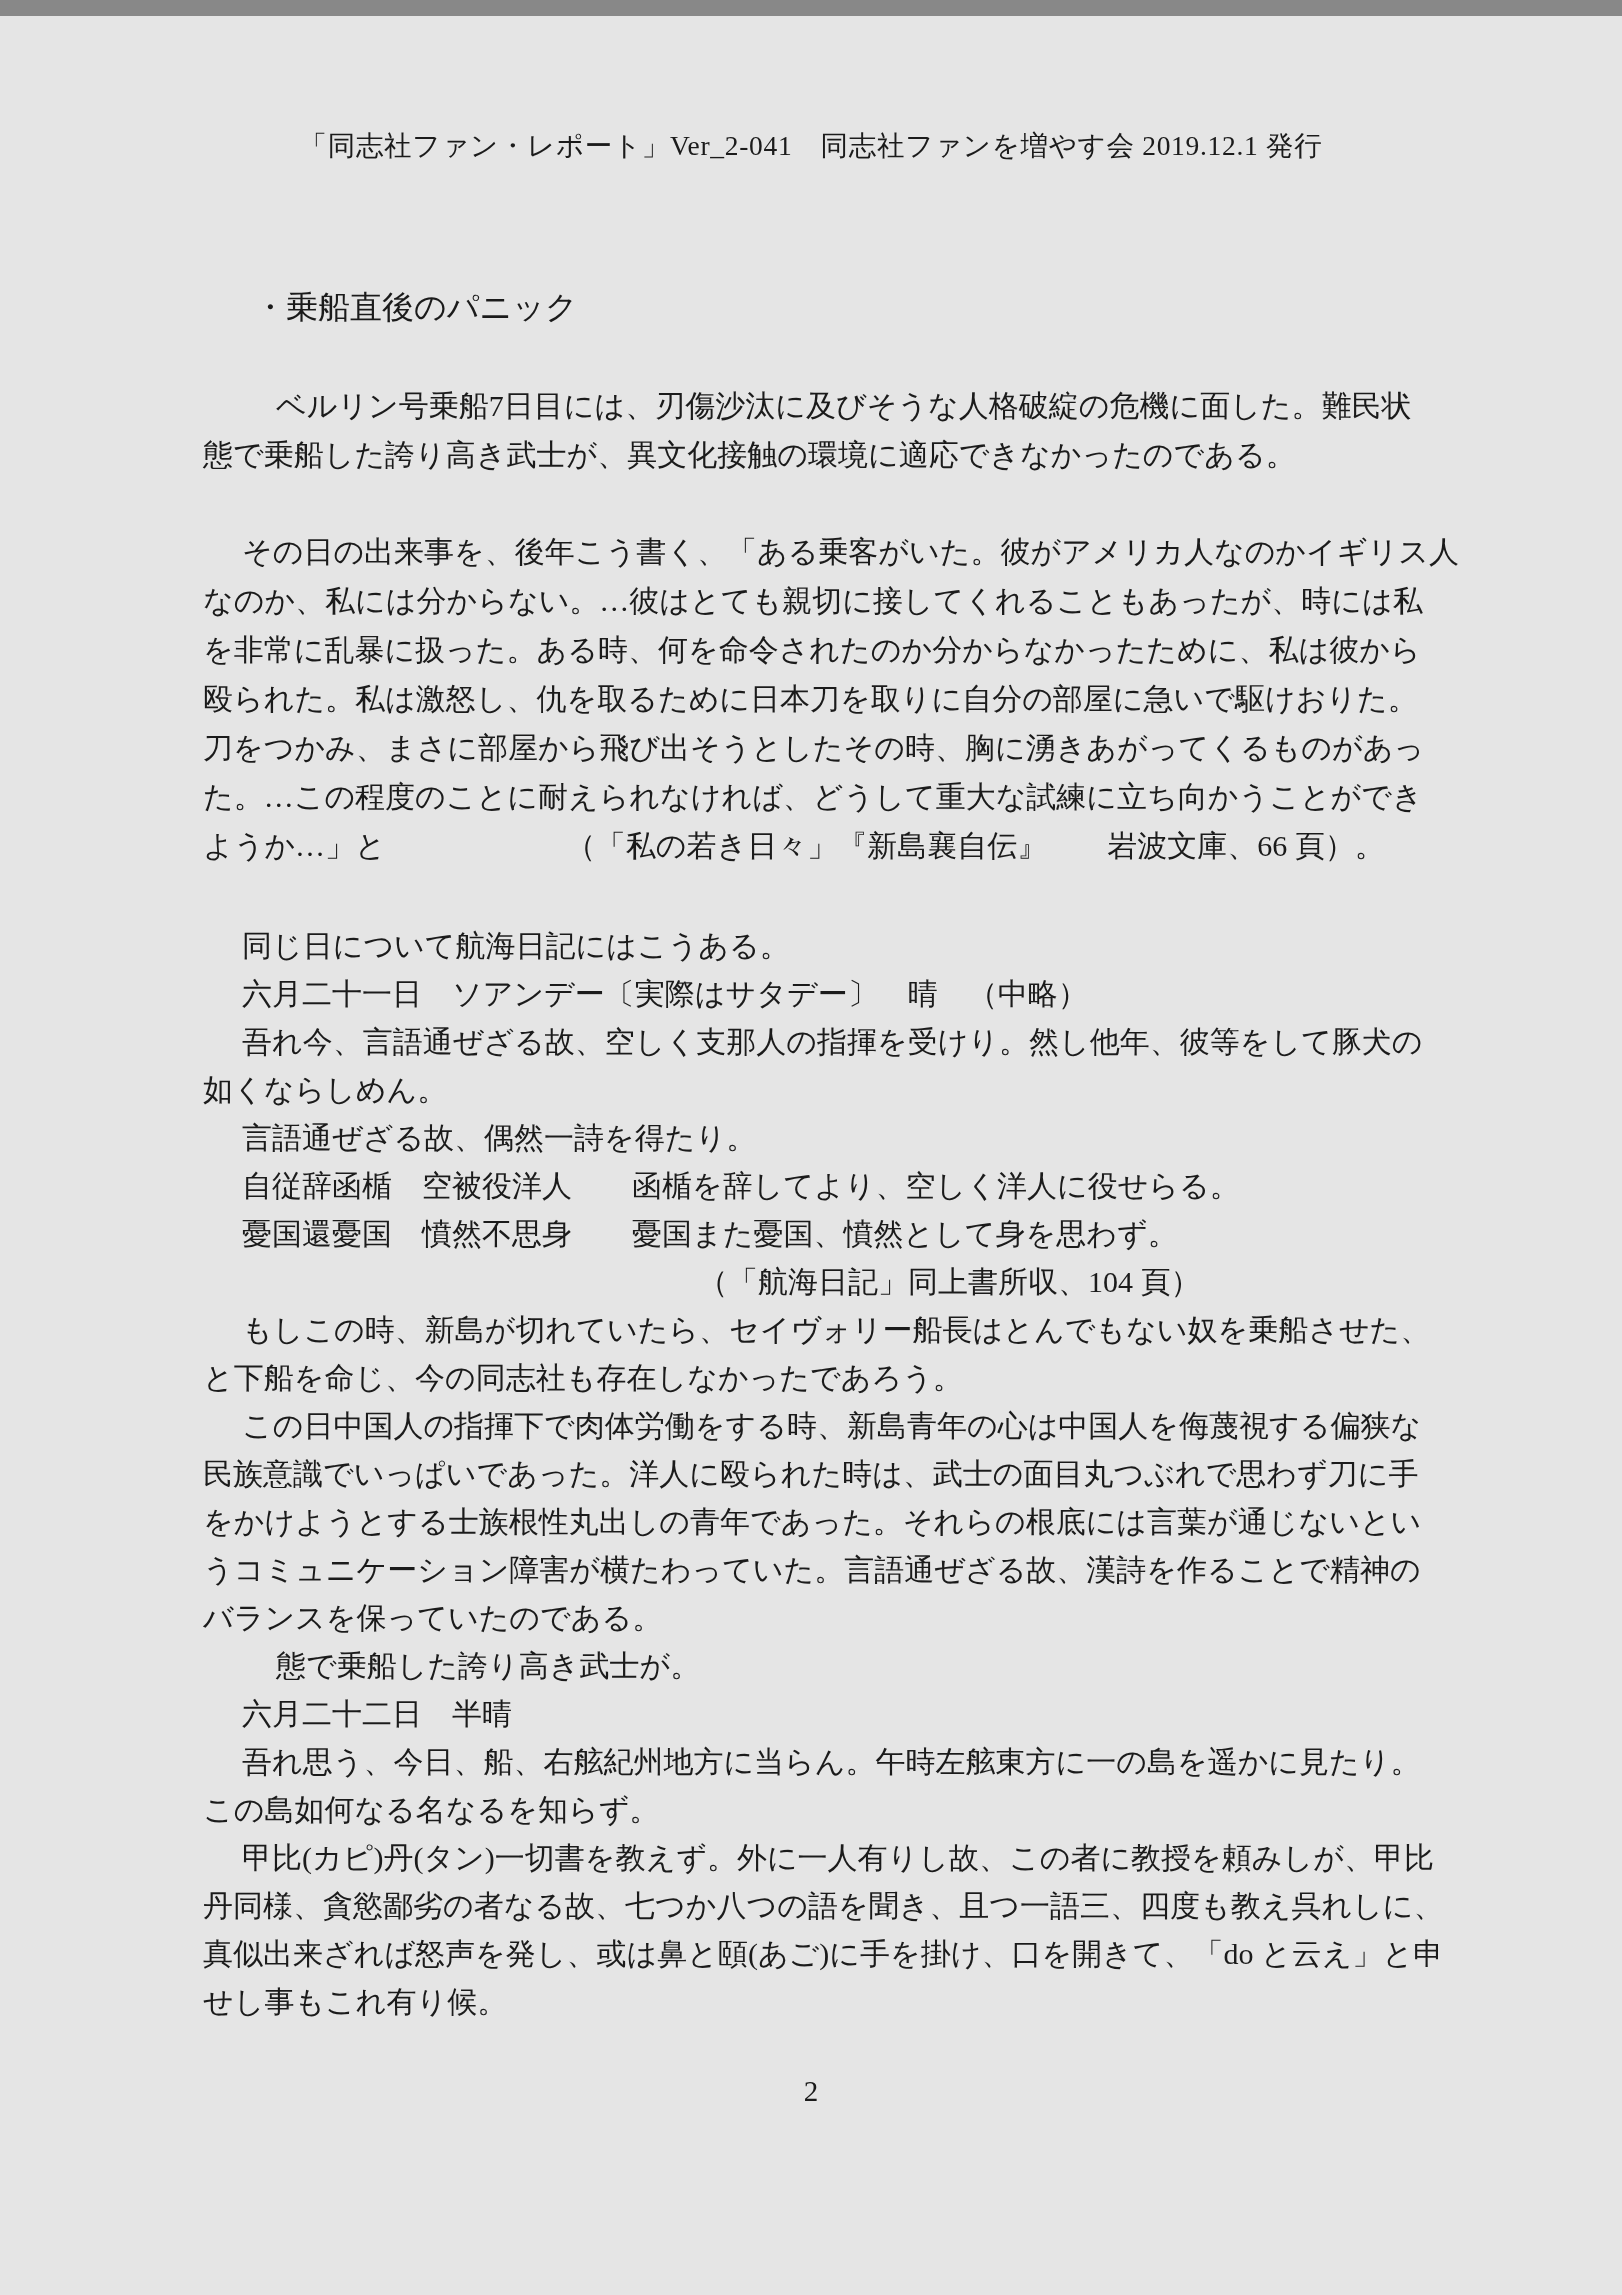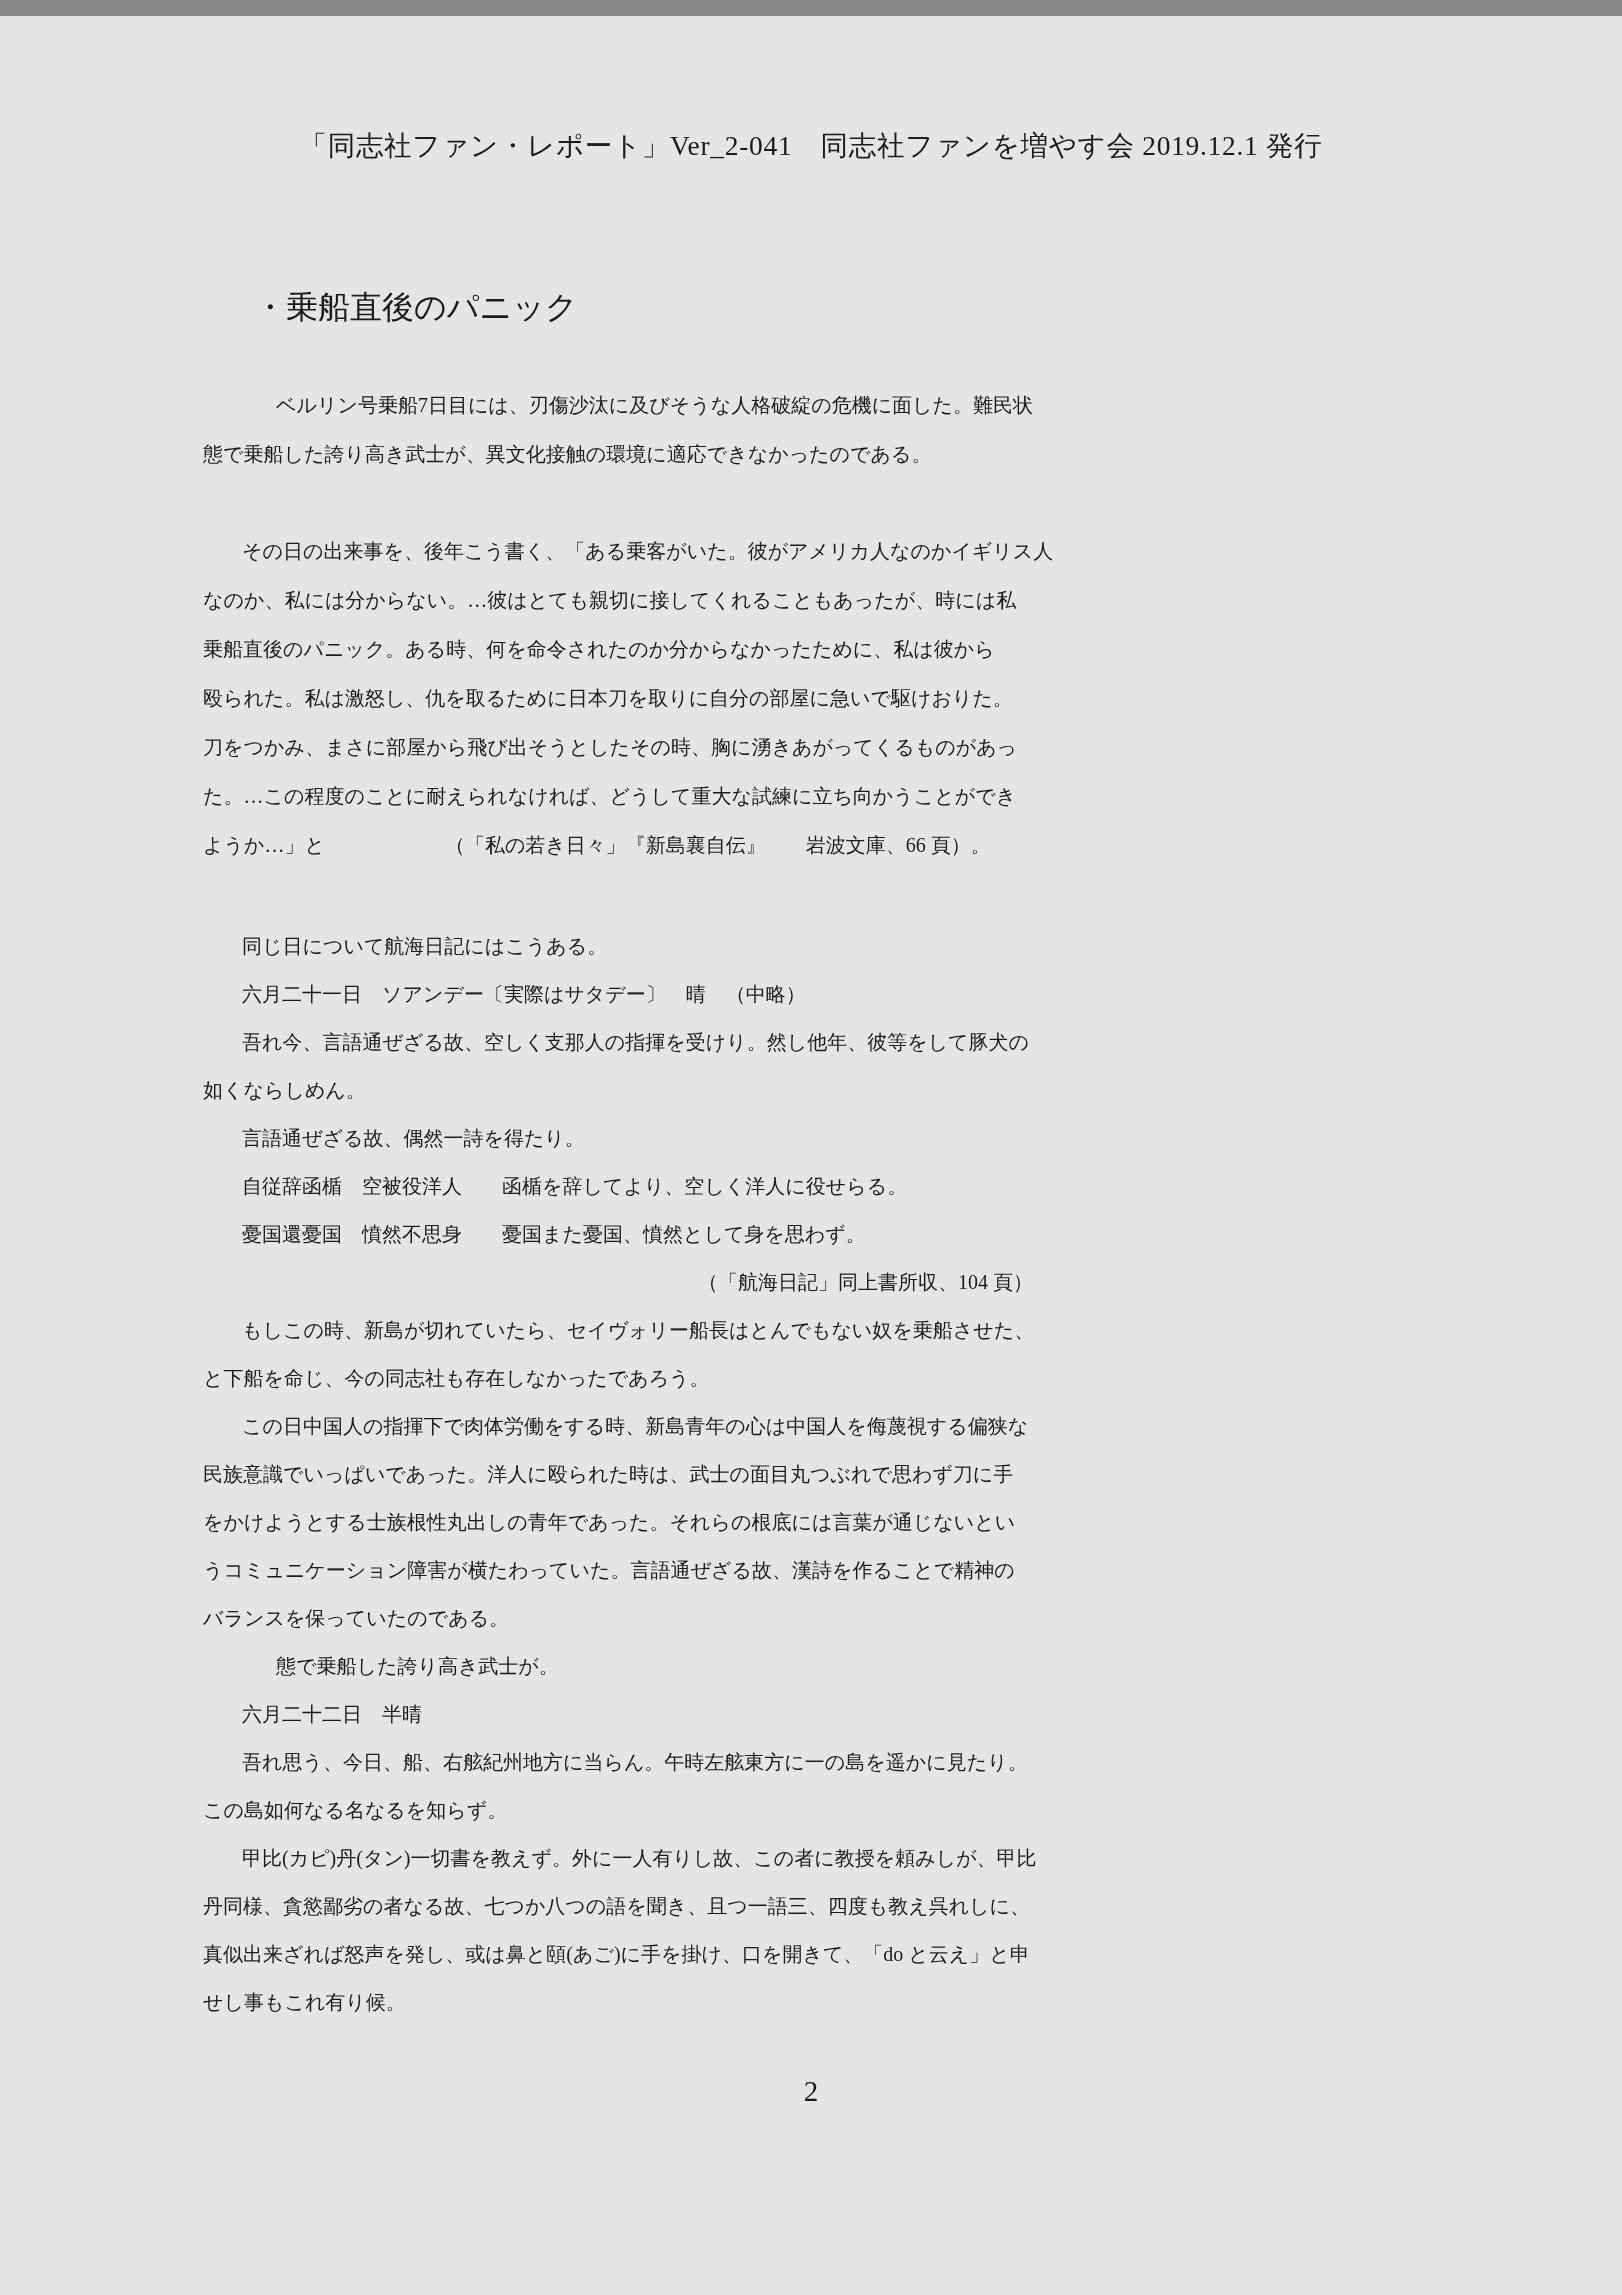--- a/index.html
+++ b/index.html
@@ -19,21 +19,21 @@
     letter-spacing:0.7px;
     white-space:nowrap;
   }
   .doc-title {
     position:absolute; top:270px; left:254px;
     font-size:32px; line-height:42px;
     white-space:nowrap;
   }
   .block {
     position:absolute; left:203px; width:1230px;
-    font-size:20px;
+    font-size:30px;
   }
   .block-a { top:365px; }
   .block-b { top:511px; }
   .block-c { top:906px; }
   .ln { height:49px; line-height:49px; white-space:nowrap; }
   .block-c .ln { height:48px; line-height:48px; }
   .ind1 { padding-left:39px; }
   .ind2 { padding-left:73px; }
   .cite { padding-left:495px; }
   .footer {
@@ -52,21 +52,21 @@
   <div class="doc-title">・乗船直後のパニック</div>
 
   <div class="block block-a">
     <div class="ln ind2">ベルリン号乗船7日目には、刃傷沙汰に及びそうな人格破綻の危機に面した。難民状</div>
     <div class="ln">態で乗船した誇り高き武士が、異文化接触の環境に適応できなかったのである。</div>
   </div>
 
   <div class="block block-b">
     <div class="ln ind1">その日の出来事を、後年こう書く、「ある乗客がいた。彼がアメリカ人なのかイギリス人</div>
     <div class="ln">なのか、私には分からない。…彼はとても親切に接してくれることもあったが、時には私</div>
-    <div class="ln">乗船直後のパニック。ある時、何を命令されたのか分からなかったために、私は彼から</div>
+    <div class="ln">を非常に乱暴に扱った。ある時、何を命令されたのか分からなかったために、私は彼から</div>
     <div class="ln">殴られた。私は激怒し、仇を取るために日本刀を取りに自分の部屋に急いで駆けおりた。</div>
     <div class="ln">刀をつかみ、まさに部屋から飛び出そうとしたその時、胸に湧きあがってくるものがあっ</div>
     <div class="ln">た。…この程度のことに耐えられなければ、どうして重大な試練に立ち向かうことができ</div>
     <div class="ln">ようか…」と　　　　　　（「私の若き日々」『新島襄自伝』　　岩波文庫、66 頁）。</div>
   </div>
 
   <div class="block block-c">
     <div class="ln ind1">同じ日について航海日記にはこうある。</div>
     <div class="ln ind1">六月二十一日　ソアンデー〔実際はサタデー〕　晴　（中略）</div>
     <div class="ln ind1">吾れ今、言語通ぜざる故、空しく支那人の指揮を受けり。然し他年、彼等をして豚犬の</div>

